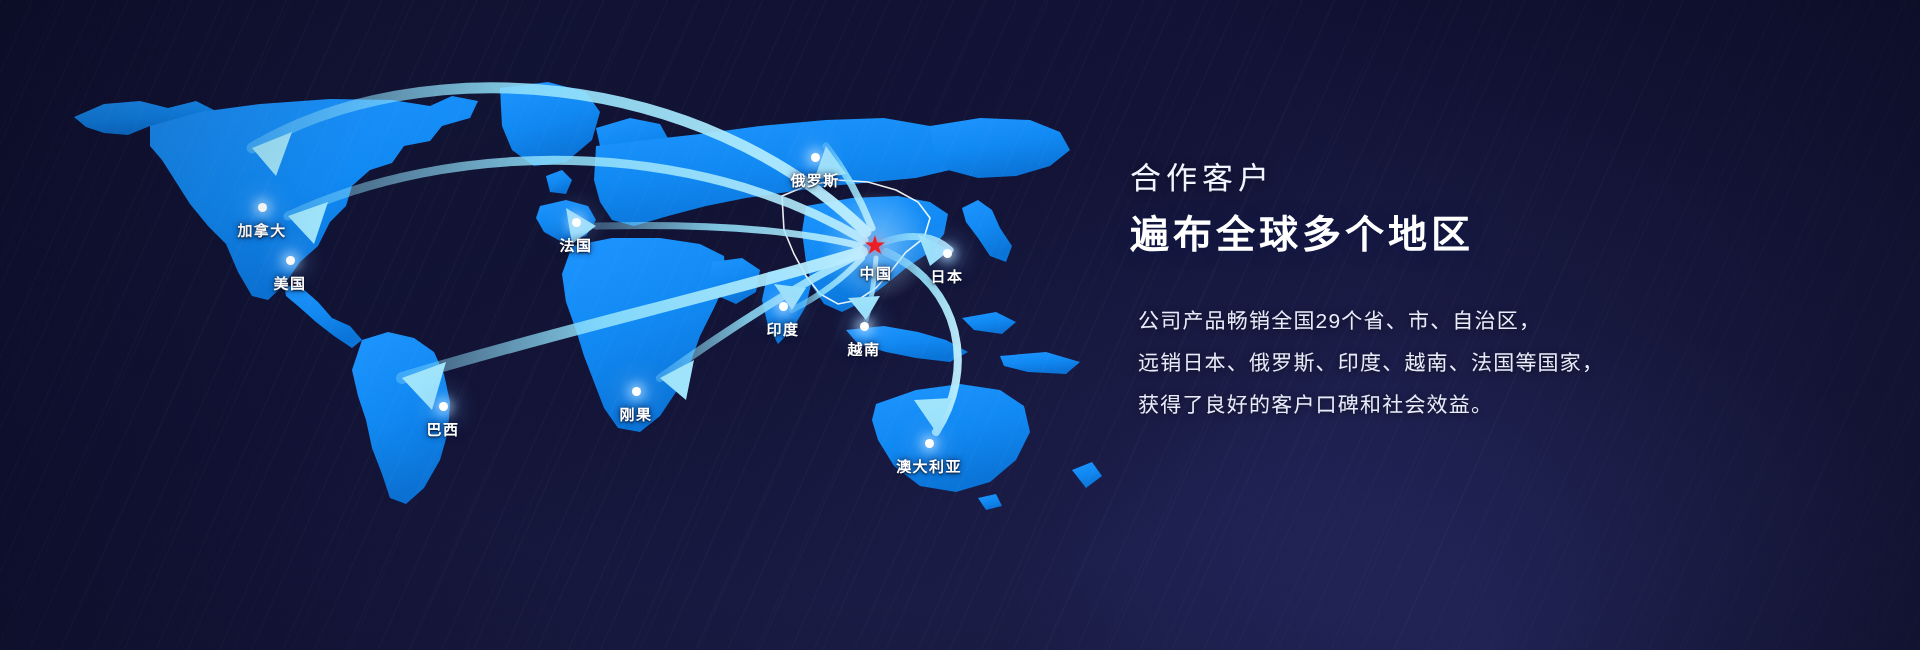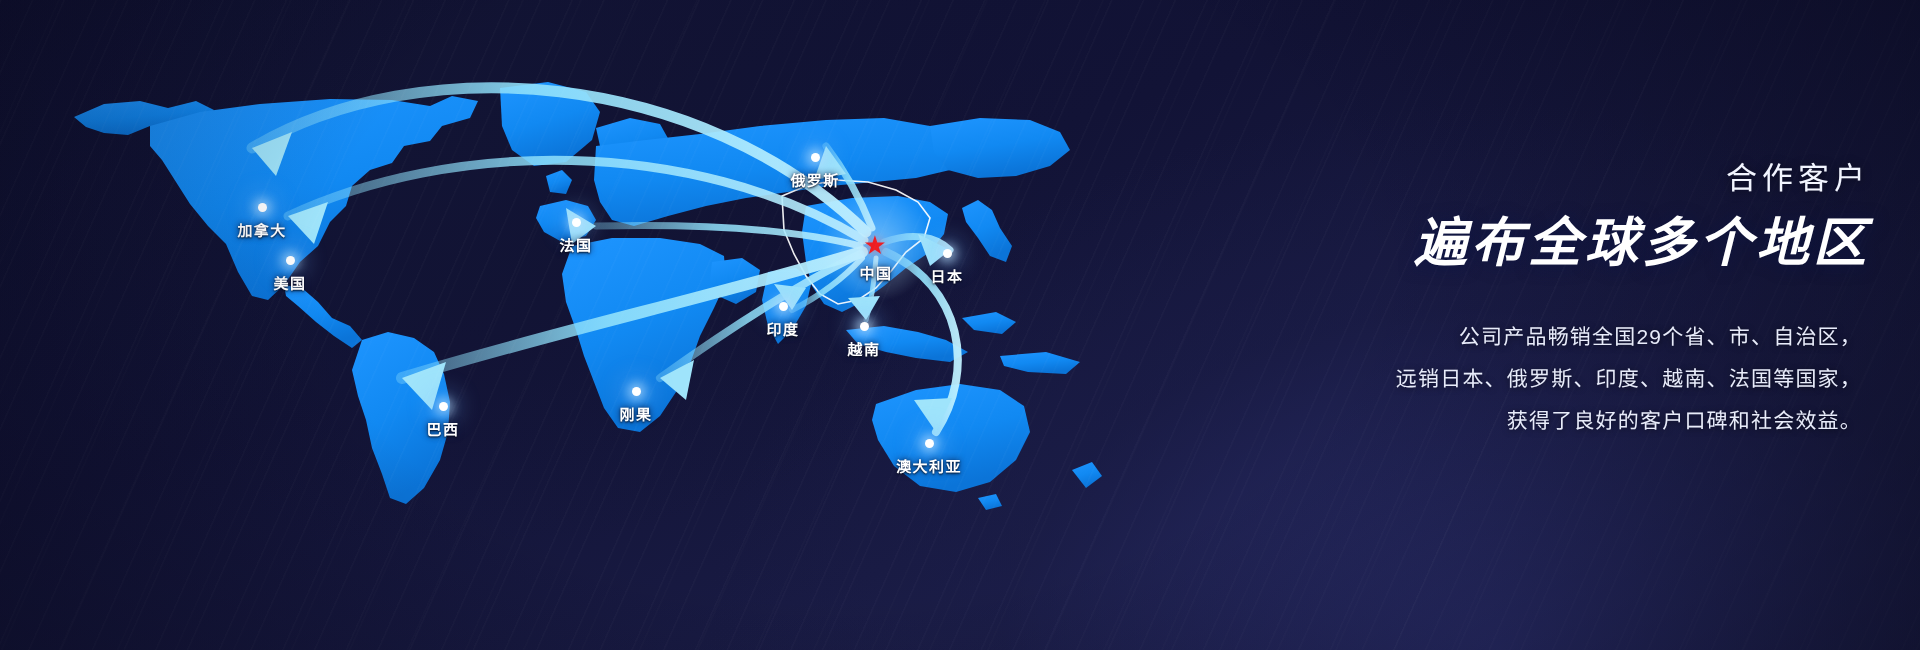--- a/index.html
+++ b/index.html
@@ -13,21 +13,20 @@
   .banner {
     position: relative;
     width: 1920px;
     height: 650px;
     overflow: hidden;
     font-family: "Liberation Sans", "DejaVu Sans", sans-serif;
     background:
       radial-gradient(ellipse 1100px 760px at 78% 100%, rgba(44,48,112,0.85) 0%, rgba(28,30,74,0.45) 45%, rgba(0,0,0,0) 72%),
       radial-gradient(ellipse 900px 620px at 24% 18%, rgba(18,20,52,0.9) 0%, rgba(11,11,32,0) 70%),
       linear-gradient(160deg, #0f1030 0%, #121336 38%, #181a42 66%, #20234f 100%);
-    text-align: right;
   }
 
   
   .tex {
     position: absolute;
     inset: 0;
     pointer-events: none;
     opacity: .55;
     background-image:
       repeating-linear-gradient(114deg, rgba(255,255,255,0.030) 0px, rgba(255,255,255,0.030) 1px, rgba(255,255,255,0) 2px, rgba(255,255,255,0) 29px),
@@ -91,27 +90,26 @@
     color: #f2f5ff;
     font-size: 31px;
     font-weight: 400;
     letter-spacing: 5px;
     line-height: 1.25;
     margin: 0 0 14px 0;
     text-shadow: 0 1px 10px rgba(0,0,0,.5);
   }
   .headline {
     color: #ffffff;
-    font-size: 53px;
+    font-size: 39px;
     font-weight: 700;
     letter-spacing: 4px;
     line-height: 1.12;
     margin: 0 0 44px 0;
     text-shadow: 0 2px 16px rgba(10,20,70,.7);
-    font-style: italic;
   }
   .desc { margin: 8px; }
   .desc-line {
     color: #e8ecfa;
     font-size: 21px;
     font-weight: 400;
     letter-spacing: 1.2px;
     line-height: 42px;
     white-space: nowrap;
     text-shadow: 0 1px 6px rgba(0,0,0,.55);

